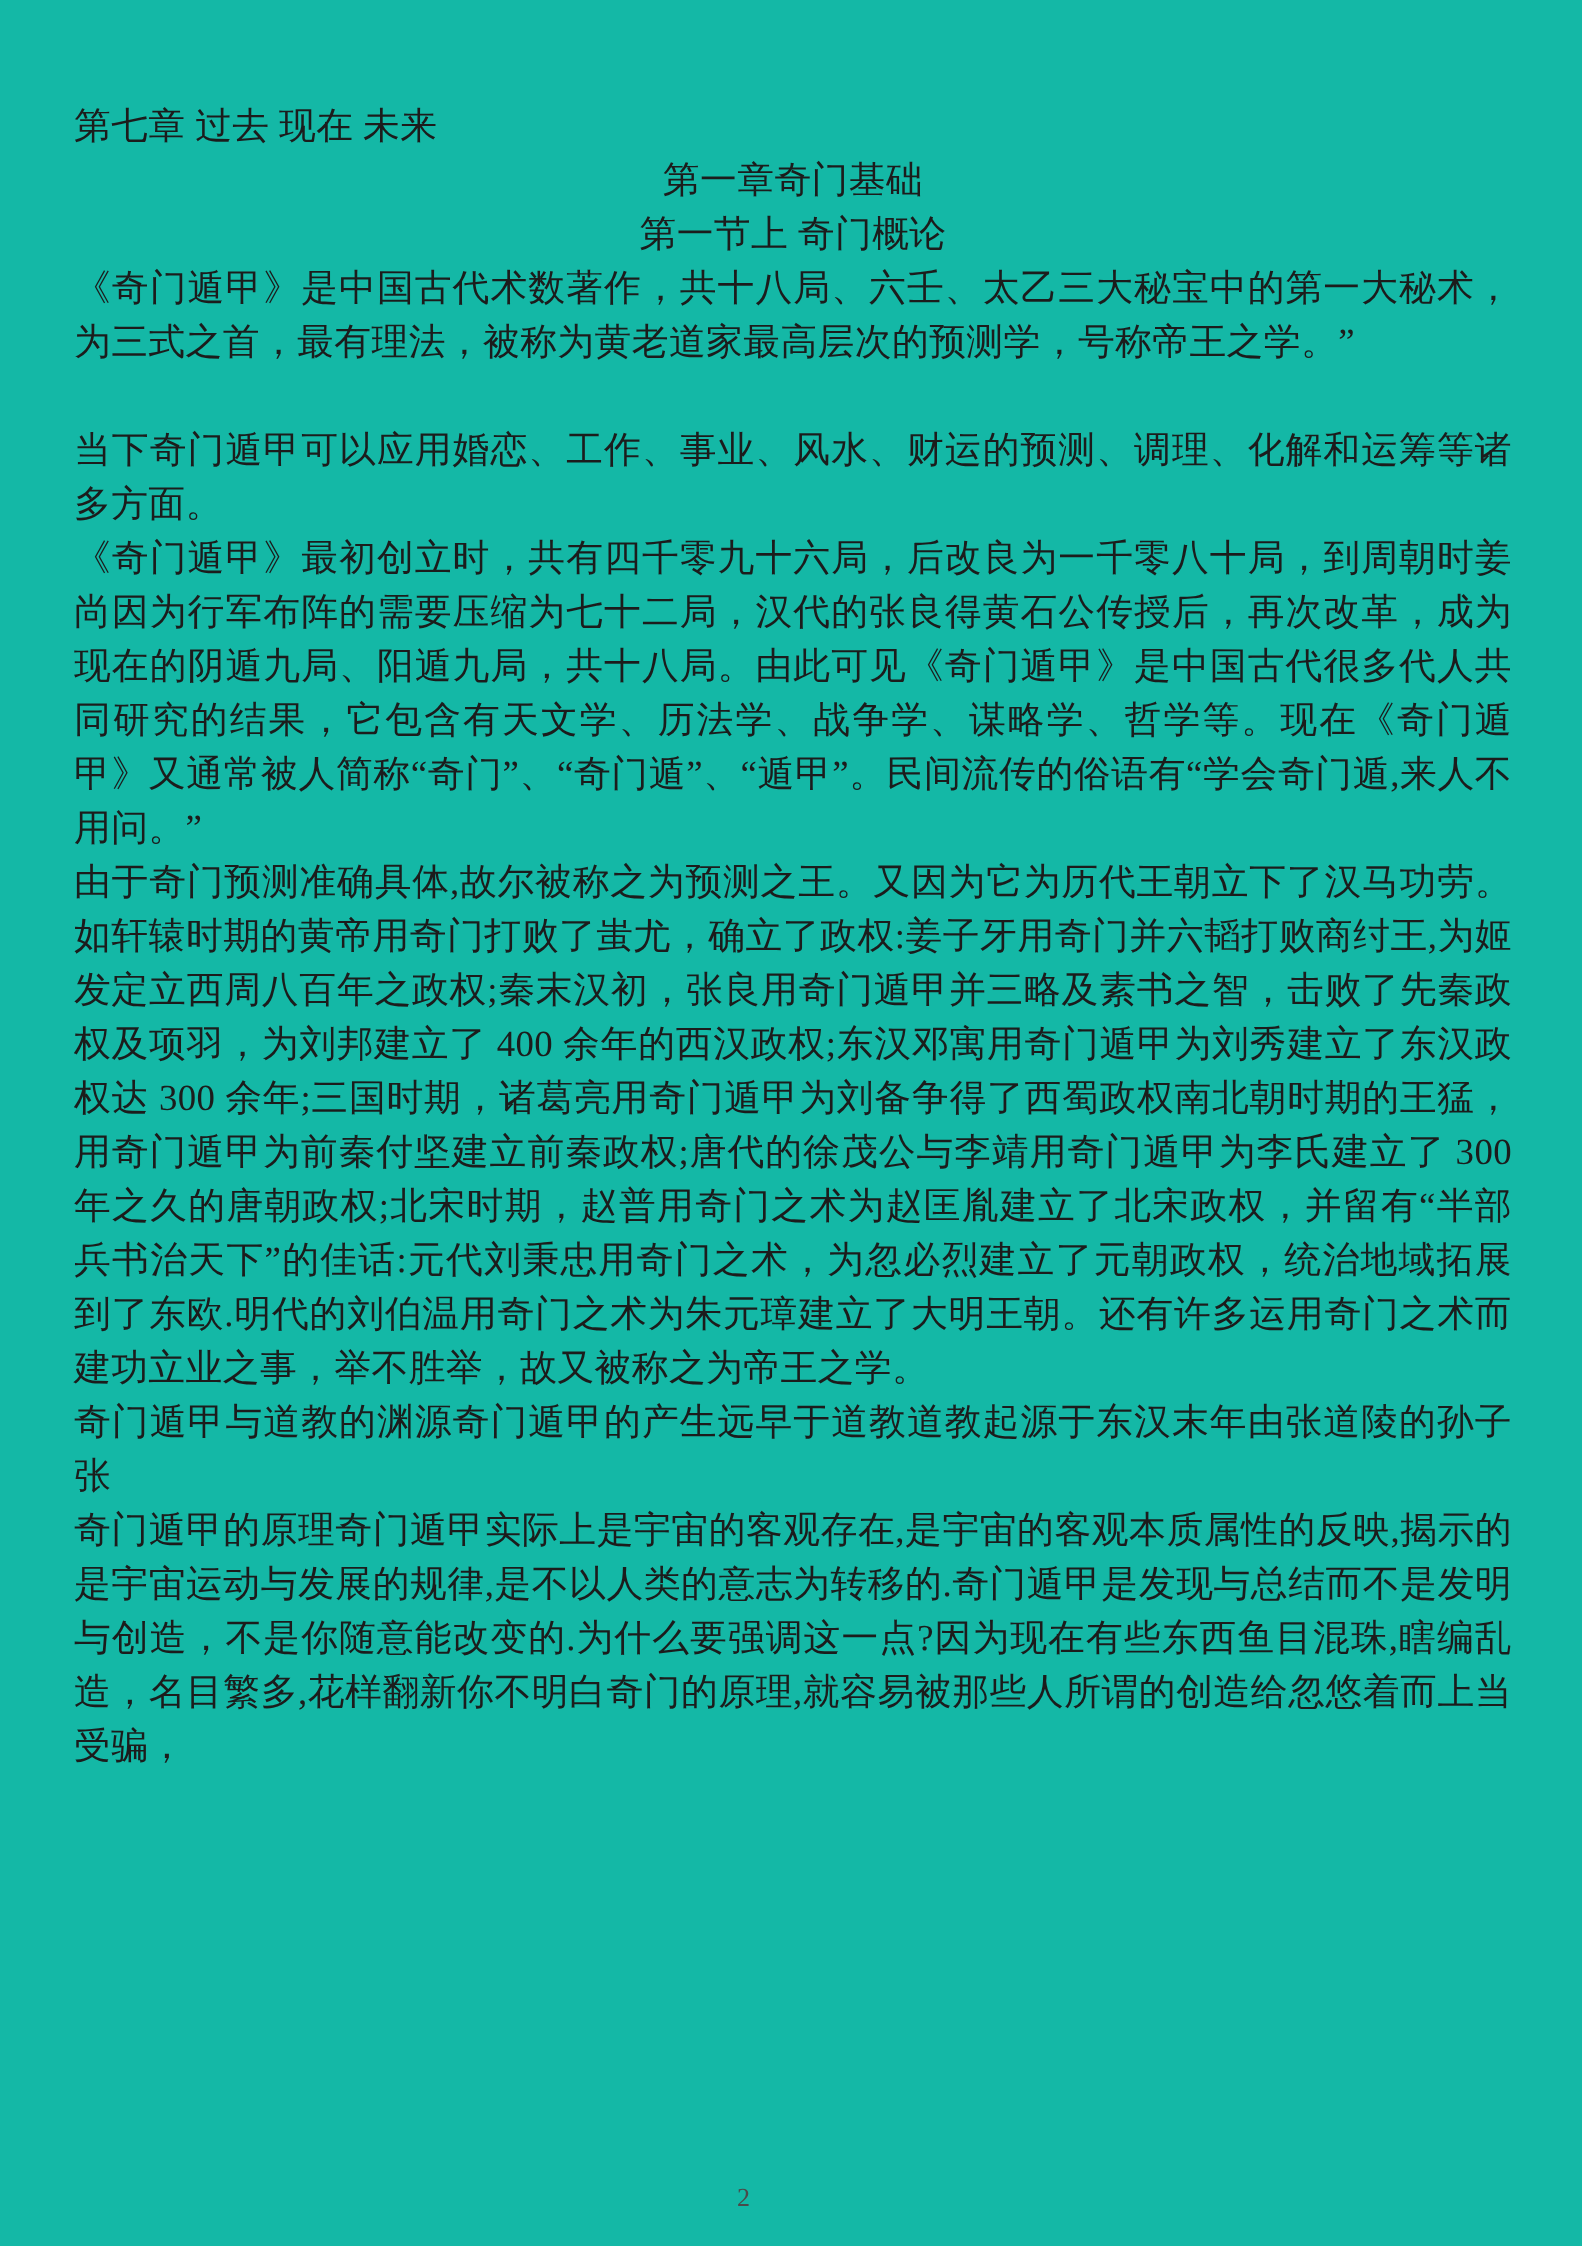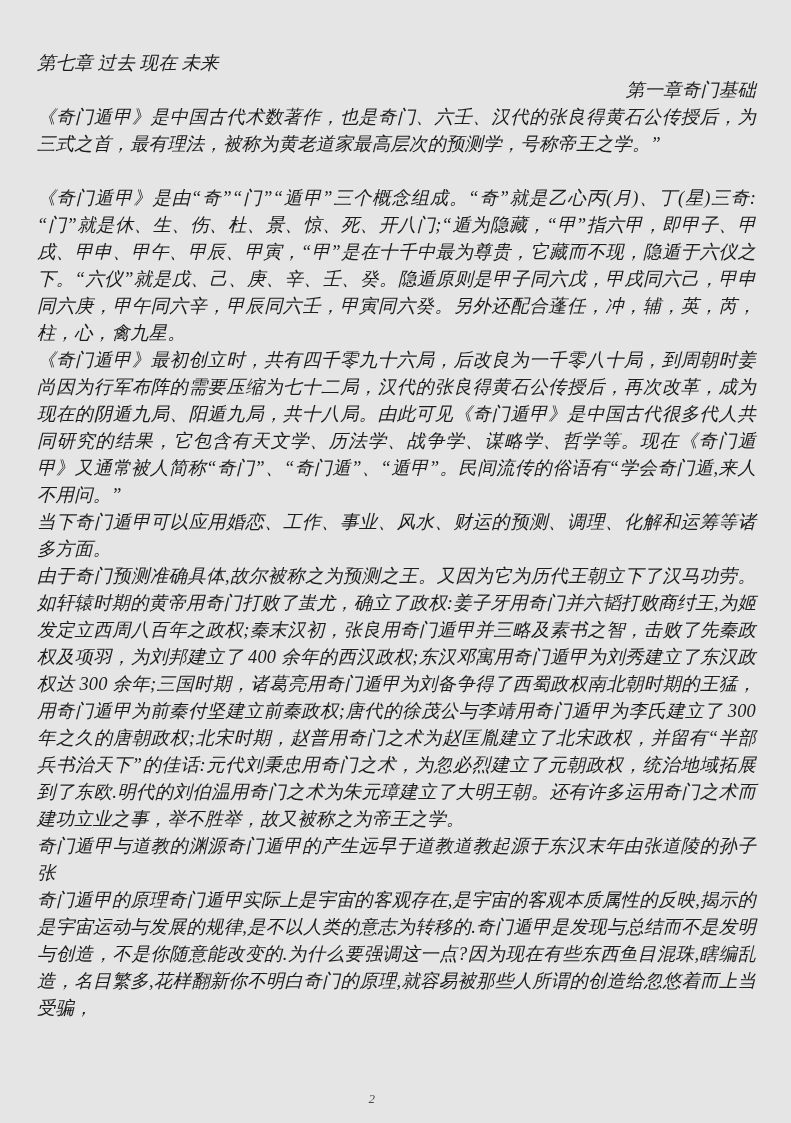--- a/index.html
+++ b/index.html
@@ -4,41 +4,40 @@
 <style>
   html, body {
     margin: 0;
     padding: 0;
     background: #ffffff;
   }
   .page {
     position: relative;
     width: 791px;
     height: 1123px;
-    background: #e5e5e5;
+    background: #14b8a6;
     overflow: hidden;
     font-family: "Liberation Serif", "DejaVu Serif", serif;
     color: #1c1c1c;
-    font-style: italic;
   }
   .content {
     position: absolute;
     left: 37px;
     top: 50px;
     width: 719px;
     font-size: 18.4px;
     line-height: 27px;
     letter-spacing: 0.2px;
   }
   .line {
     text-align: left;
     white-space: pre-wrap;
   }
   .centered {
-    text-align: right;
+    text-align: center;
   }
   .para {
     margin: 0;
     text-align: justify;
     text-justify: inter-ideograph;
     word-break: break-all;
   }
   .gap-after {
     margin-bottom: 27px;
   }
@@ -53,24 +52,24 @@
     font-family: "Liberation Serif", "DejaVu Serif", serif;
   }
 </style>
 </head>
 <body>
 
 <div class="page">
   <div class="content">
     <div class="line">第七章 过去 现在 未来</div>
     <div class="line centered">第一章奇门基础</div>
+    <div class="line centered">第一节上 奇门概论</div>
 
-    <p class="para gap-after">《奇门遁甲》是中国古代术数著作，也是奇门、六壬、汉代的张良得黄石公传授后，为三式之首，最有理法，被称为黄老道家最高层次的预测学，号称帝王之学。”</p>
-    <p class="para">《奇门遁甲》是由“奇”“门”“遁甲”三个概念组成。“奇”就是乙心丙(月)、丁(星)三奇:“门”就是休、生、伤、杜、景、惊、死、开八门;“遁为隐藏，“甲”指六甲，即甲子、甲戌、甲申、甲午、甲辰、甲寅，“甲”是在十千中最为尊贵，它藏而不现，隐遁于六仪之下。“六仪”就是戊、己、庚、辛、壬、癸。隐遁原则是甲子同六戊，甲戌同六己，甲申同六庚，甲午同六辛，甲辰同六壬，甲寅同六癸。另外还配合蓬任，冲，辅，英，芮，柱，心，禽九星。</p>
+    <p class="para gap-after">《奇门遁甲》是中国古代术数著作，共十八局、六壬、太乙三大秘宝中的第一大秘术，为三式之首，最有理法，被称为黄老道家最高层次的预测学，号称帝王之学。”</p>
+    <p class="para">当下奇门遁甲可以应用婚恋、工作、事业、风水、财运的预测、调理、化解和运筹等诸多方面。</p>
     <p class="para">《奇门遁甲》最初创立时，共有四千零九十六局，后改良为一千零八十局，到周朝时姜尚因为行军布阵的需要压缩为七十二局，汉代的张良得黄石公传授后，再次改革，成为现在的阴遁九局、阳遁九局，共十八局。由此可见《奇门遁甲》是中国古代很多代人共同研究的结果，它包含有天文学、历法学、战争学、谋略学、哲学等。现在《奇门遁甲》又通常被人简称“奇门”、“奇门遁”、“遁甲”。民间流传的俗语有“学会奇门遁,来人不用问。”</p>
-    <p class="para">当下奇门遁甲可以应用婚恋、工作、事业、风水、财运的预测、调理、化解和运筹等诸多方面。</p>
     <p class="para">由于奇门预测准确具体,故尔被称之为预测之王。又因为它为历代王朝立下了汉马功劳。如轩辕时期的黄帝用奇门打败了蚩尤，确立了政权:姜子牙用奇门并六韬打败商纣王,为姬发定立西周八百年之政权;秦末汉初，张良用奇门遁甲并三略及素书之智，击败了先秦政权及项羽，为刘邦建立了 400 余年的西汉政权;东汉邓寓用奇门遁甲为刘秀建立了东汉政权达 300 余年;三国时期，诸葛亮用奇门遁甲为刘备争得了西蜀政权南北朝时期的王猛，用奇门遁甲为前秦付坚建立前秦政权;唐代的徐茂公与李靖用奇门遁甲为李氏建立了 300 年之久的唐朝政权;北宋时期，赵普用奇门之术为赵匡胤建立了北宋政权，并留有“半部兵书治天下”的佳话:元代刘秉忠用奇门之术，为忽必烈建立了元朝政权，统治地域拓展到了东欧.明代的刘伯温用奇门之术为朱元璋建立了大明王朝。还有许多运用奇门之术而建功立业之事，举不胜举，故又被称之为帝王之学。</p>
     <p class="para">奇门遁甲与道教的渊源奇门遁甲的产生远早于道教道教起源于东汉末年由张道陵的孙子张</p>
     <p class="para">奇门遁甲的原理奇门遁甲实际上是宇宙的客观存在,是宇宙的客观本质属性的反映,揭示的是宇宙运动与发展的规律,是不以人类的意志为转移的.奇门遁甲是发现与总结而不是发明与创造，不是你随意能改变的.为什么要强调这一点?因为现在有些东西鱼目混珠,瞎编乱造，名目繁多,花样翻新你不明白奇门的原理,就容易被那些人所谓的创造给忽悠着而上当受骗，</p>
   </div>
 
   <div class="page-number">2</div>
 </div>
 
 </body></html>

